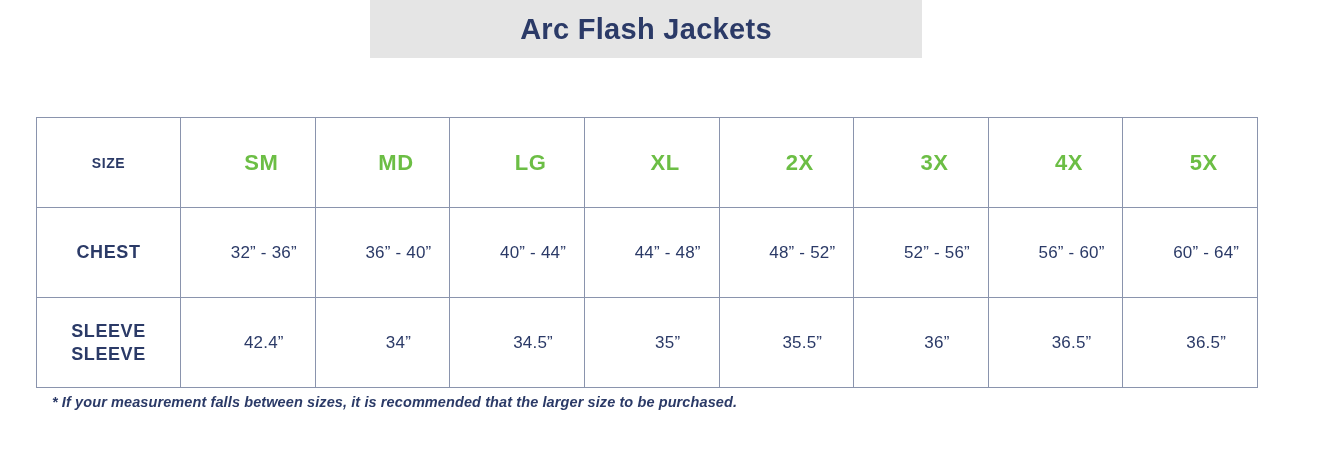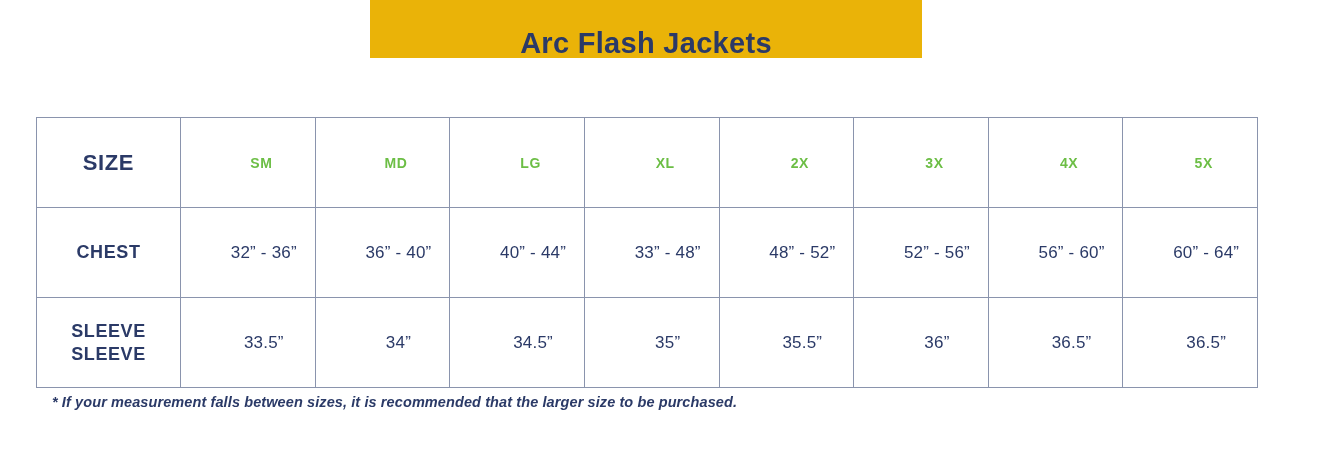--- a/index.html
+++ b/index.html
@@ -22,23 +22,23 @@
     top: 0;
     width: 1323px;
     height: 58px;
   }
   #title-banner {
     position: absolute;
     left: 370px;
     top: 0px;
     width: 552px;
     height: 58px;
-    background: #eab308;
+    background: #e5e5e5;
     display: flex;
-    align-items: flex-end;
+    align-items: center;
     justify-content: center;
   }
   #title-text {
     color: #2b3a67;
     font-family: "Liberation Sans", sans-serif;
     font-size: 29px;
     font-weight: bold;
     letter-spacing: 0.3px;
     line-height: 1;
     white-space: nowrap;
@@ -60,27 +60,27 @@
     vertical-align: middle;
     padding: 2px 4px;
     box-sizing: border-box;
   }
   #size-table td:first-child {
     width: 144px;
   }
 
   .hdr-label {
     color: #2b3a67;
-    font-size: 22px;
+    font-size: 14px;
     font-weight: bold;
     letter-spacing: 0.6px;
   }
   .hdr-size {
     color: #6cbe45;
-    font-size: 14px;
+    font-size: 22px;
     font-weight: bold;
     letter-spacing: 0.6px;
     margin-left: 27px;
   }
   .row-label {
     color: #2b3a67;
     font-size: 18px;
     font-weight: bold;
     letter-spacing: 0.6px;
     line-height: 1.25;
@@ -155,21 +155,21 @@
       <td>
         <span class="cell-value">32” - 36”</span>
       </td>
       <td>
         <span class="cell-value">36” - 40”</span>
       </td>
       <td>
         <span class="cell-value">40” - 44”</span>
       </td>
       <td>
-        <span class="cell-value">33” - 48”</span>
+        <span class="cell-value">44” - 48”</span>
       </td>
       <td>
         <span class="cell-value">48” - 52”</span>
       </td>
       <td>
         <span class="cell-value">52” - 56”</span>
       </td>
       <td>
         <span class="cell-value">56” - 60”</span>
       </td>
@@ -177,21 +177,21 @@
         <span class="cell-value">60” - 64”</span>
       </td>
     </tr>
 
     <tr>
       <td>
         <span class="row-label">SLEEVE</span><br>
         <span class="row-label">SLEEVE</span>
       </td>
       <td>
-        <span class="cell-value">33.5”</span>
+        <span class="cell-value">42.4”</span>
       </td>
       <td>
         <span class="cell-value">34”</span>
       </td>
       <td>
         <span class="cell-value">34.5”</span>
       </td>
       <td>
         <span class="cell-value">35”</span>
       </td>

